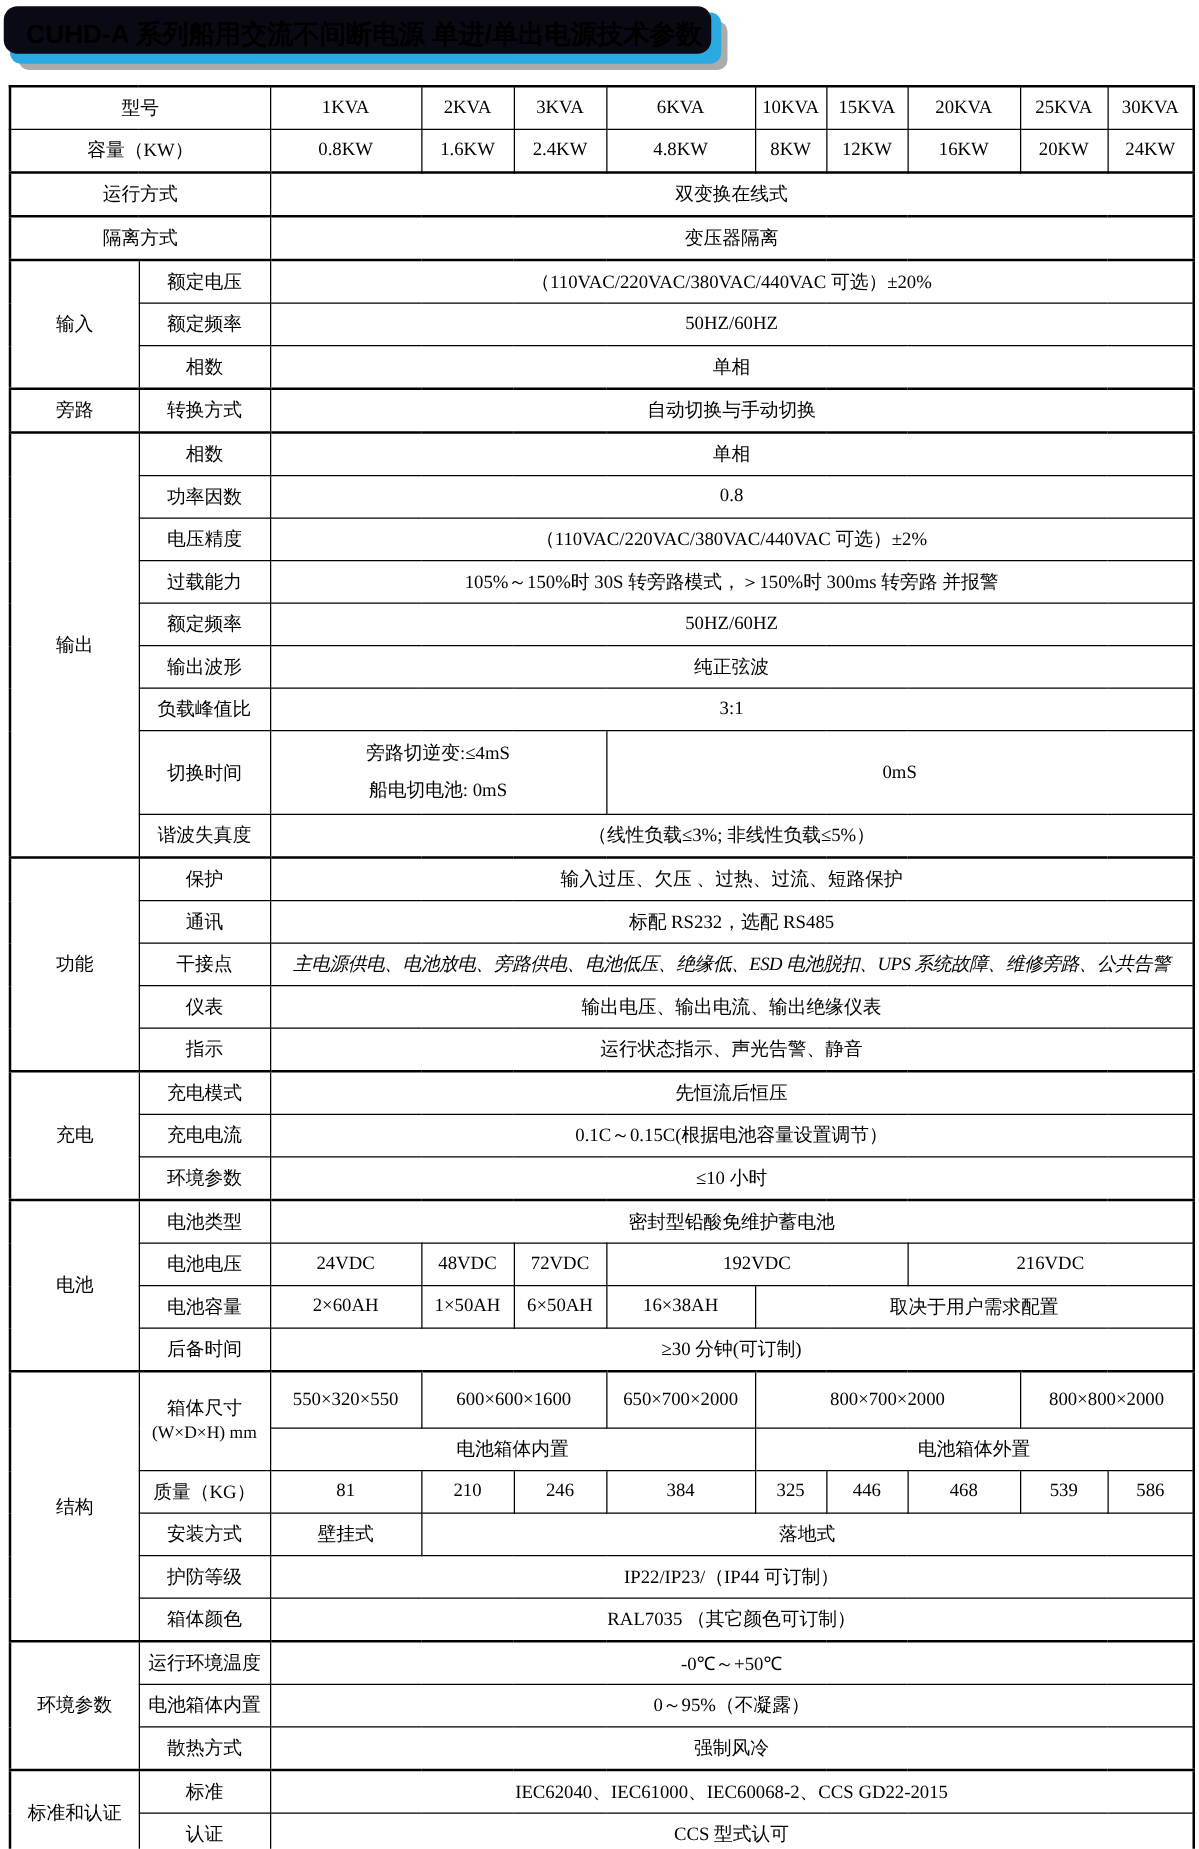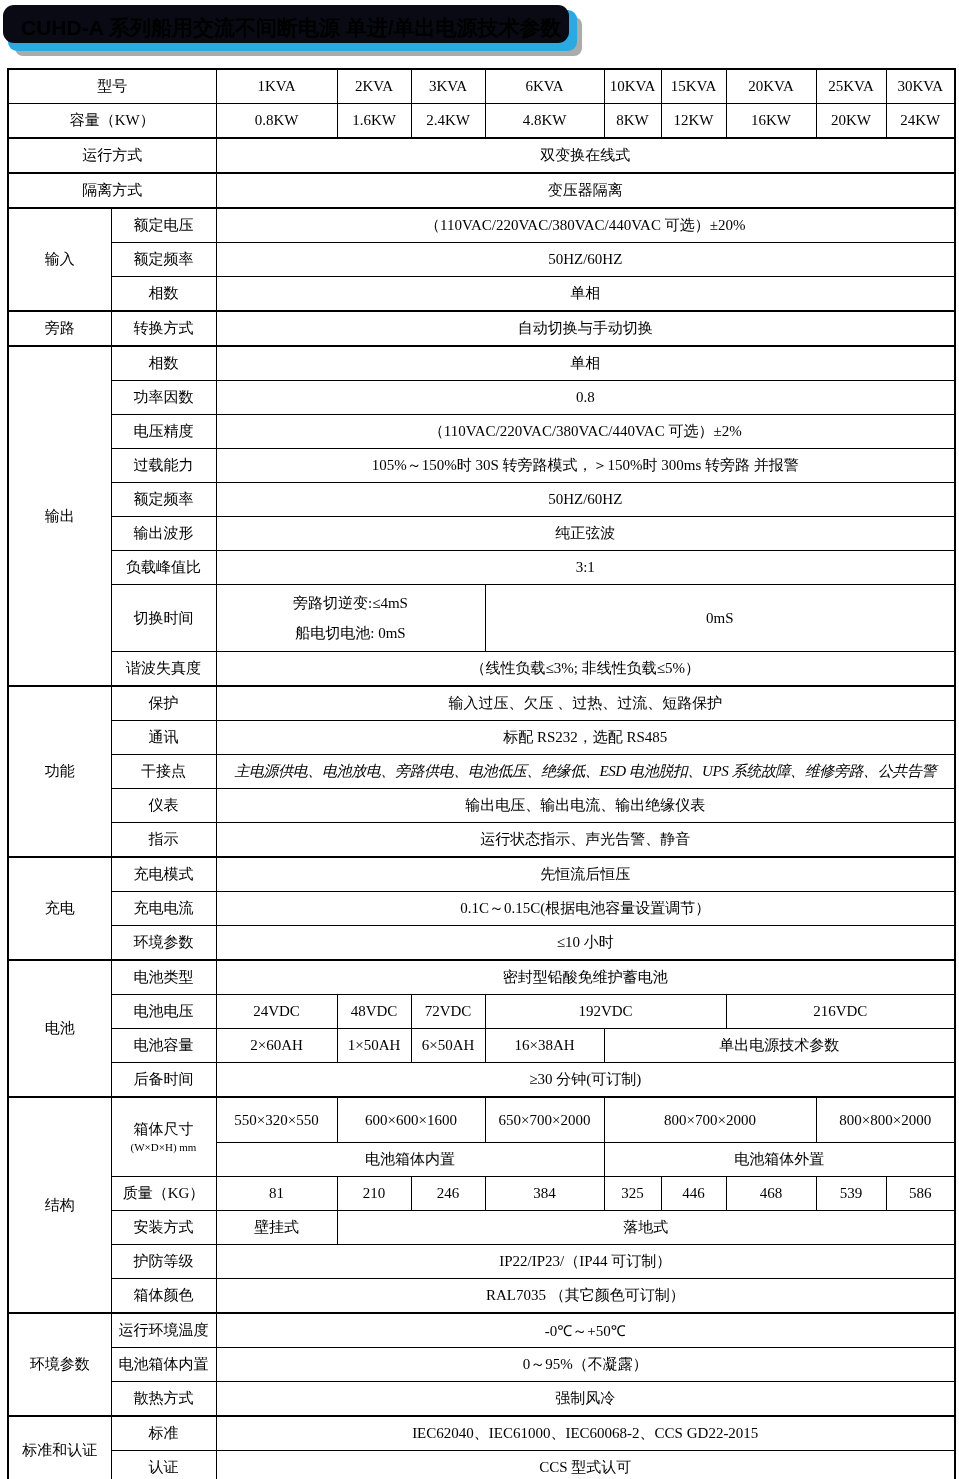--- a/index.html
+++ b/index.html
@@ -39,21 +39,21 @@
     height:33px;text-align:center;vertical-align:middle;
     font-size:15px;padding:0 2px;overflow:hidden;
     white-space:nowrap;
   }
   tr.sec td{border-top-width:2px;}
   tr.tall td{height:66px;margin-left:21px;}
   tr.dim td{height:44px;}
   td.tight{font-size:14.3px;letter-spacing:-0.4px;padding:0 1px;font-style:italic;}
   td.switch-lines div{line-height:30px;}
   td.dimlabel div{line-height:1.35;}
-  td.dimlabel div + div{font-size:11px;}
+  td.dimlabel div + div{font-size:14px;}
 </style>
 </head>
 <body>
 
 <div class="page">
   <div class="title-wrap">
     <div class="title">CUHD-A 系列船用交流不间断电源 单进/单出电源技术参数</div>
   </div>
 
   <table class="spec">
@@ -208,21 +208,21 @@
           <td>72VDC</td>
           <td colspan="3">192VDC</td>
           <td colspan="3">216VDC</td>
         </tr>
         <tr>
           <td>电池容量</td>
           <td>2×60AH</td>
           <td>1×50AH</td>
           <td>6×50AH</td>
           <td>16×38AH</td>
-          <td colspan="5">单出电源技术参数</td>
+          <td colspan="5">取决于用户需求配置</td>
         </tr>
         <tr>
           <td>后备时间</td>
           <td colspan="9">≥30 分钟(可订制)</td>
         </tr>
         <tr class="sec dim">
           <td rowspan="6">结构</td>
           <td rowspan="2" class="dimlabel">
             <div>箱体尺寸</div>
             <div>(W×D×H) mm</div>

